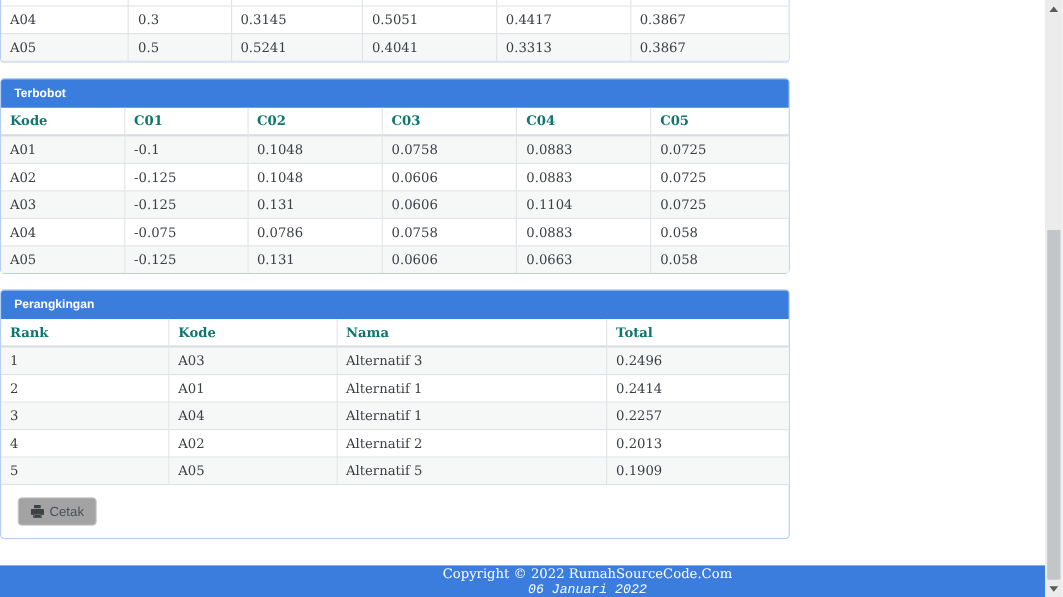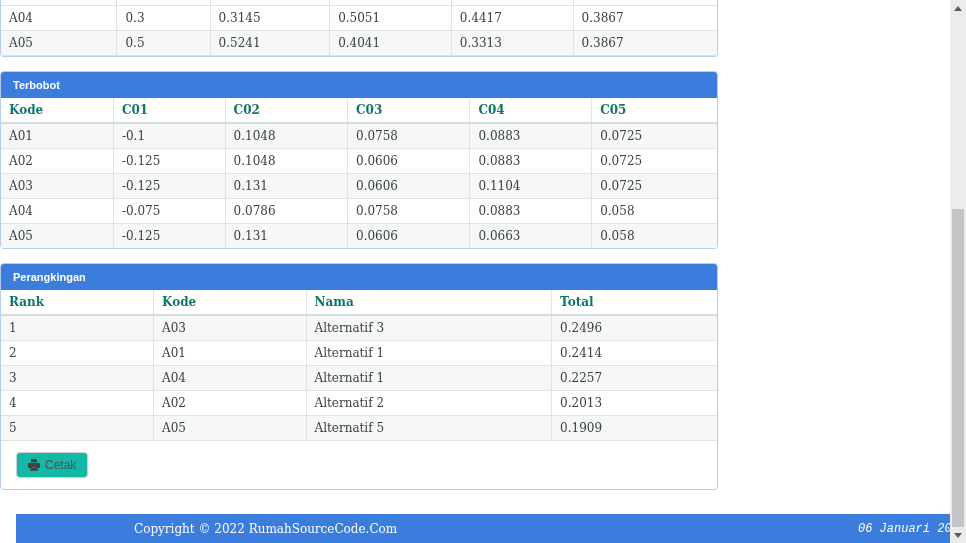--- a/index.html
+++ b/index.html
@@ -83,33 +83,34 @@
   .t-rank col:nth-child(1){width:21.3%}
   .t-rank col:nth-child(2){width:21.3%}
   .t-rank col:nth-child(3){width:34.3%}
   .t-rank col:nth-child(4){width:23.1%}
 
   .t-rank tbody tr:last-child td{border-bottom:1px solid var(--table-border);}
 
   .card-body{padding:11px 15px;}
   .btn{
     display:inline-flex;align-items:center;gap:5px;
-    background:#14b8a6;border:1px solid #cfcfcf;border-radius:4px;
+    background:#a3a3a3;border:1px solid #cfcfcf;border-radius:4px;
     padding:5px 11px;height:26px;
     font-family:"Liberation Sans","DejaVu Sans",sans-serif;
     font-size:12px;color:#4a4f54;cursor:pointer;
   }
   .btn svg{display:block;}
 
   .footer{
-    position:absolute;left:16px;bottom:0;width:950px;height:29px;
+    position:absolute;left:0;bottom:0;width:950px;height:29px;
     background:var(--primary);color:#fff;
     display:flex;align-items:center;justify-content:space-between;
     padding-left:118px;
     font-size:12px;
+    flex-direction:column;
   }
   .footer .date{font-style:italic;font-family:Liberation Mono, monospace;}
 
   
   .scrollbar{
     position:absolute;top:0;right:0;width:16px;height:543px;
     background:var(--sb-track);
   }
   .sb-thumb{
     position:absolute;left:2px;top:209px;width:12px;height:318px;

